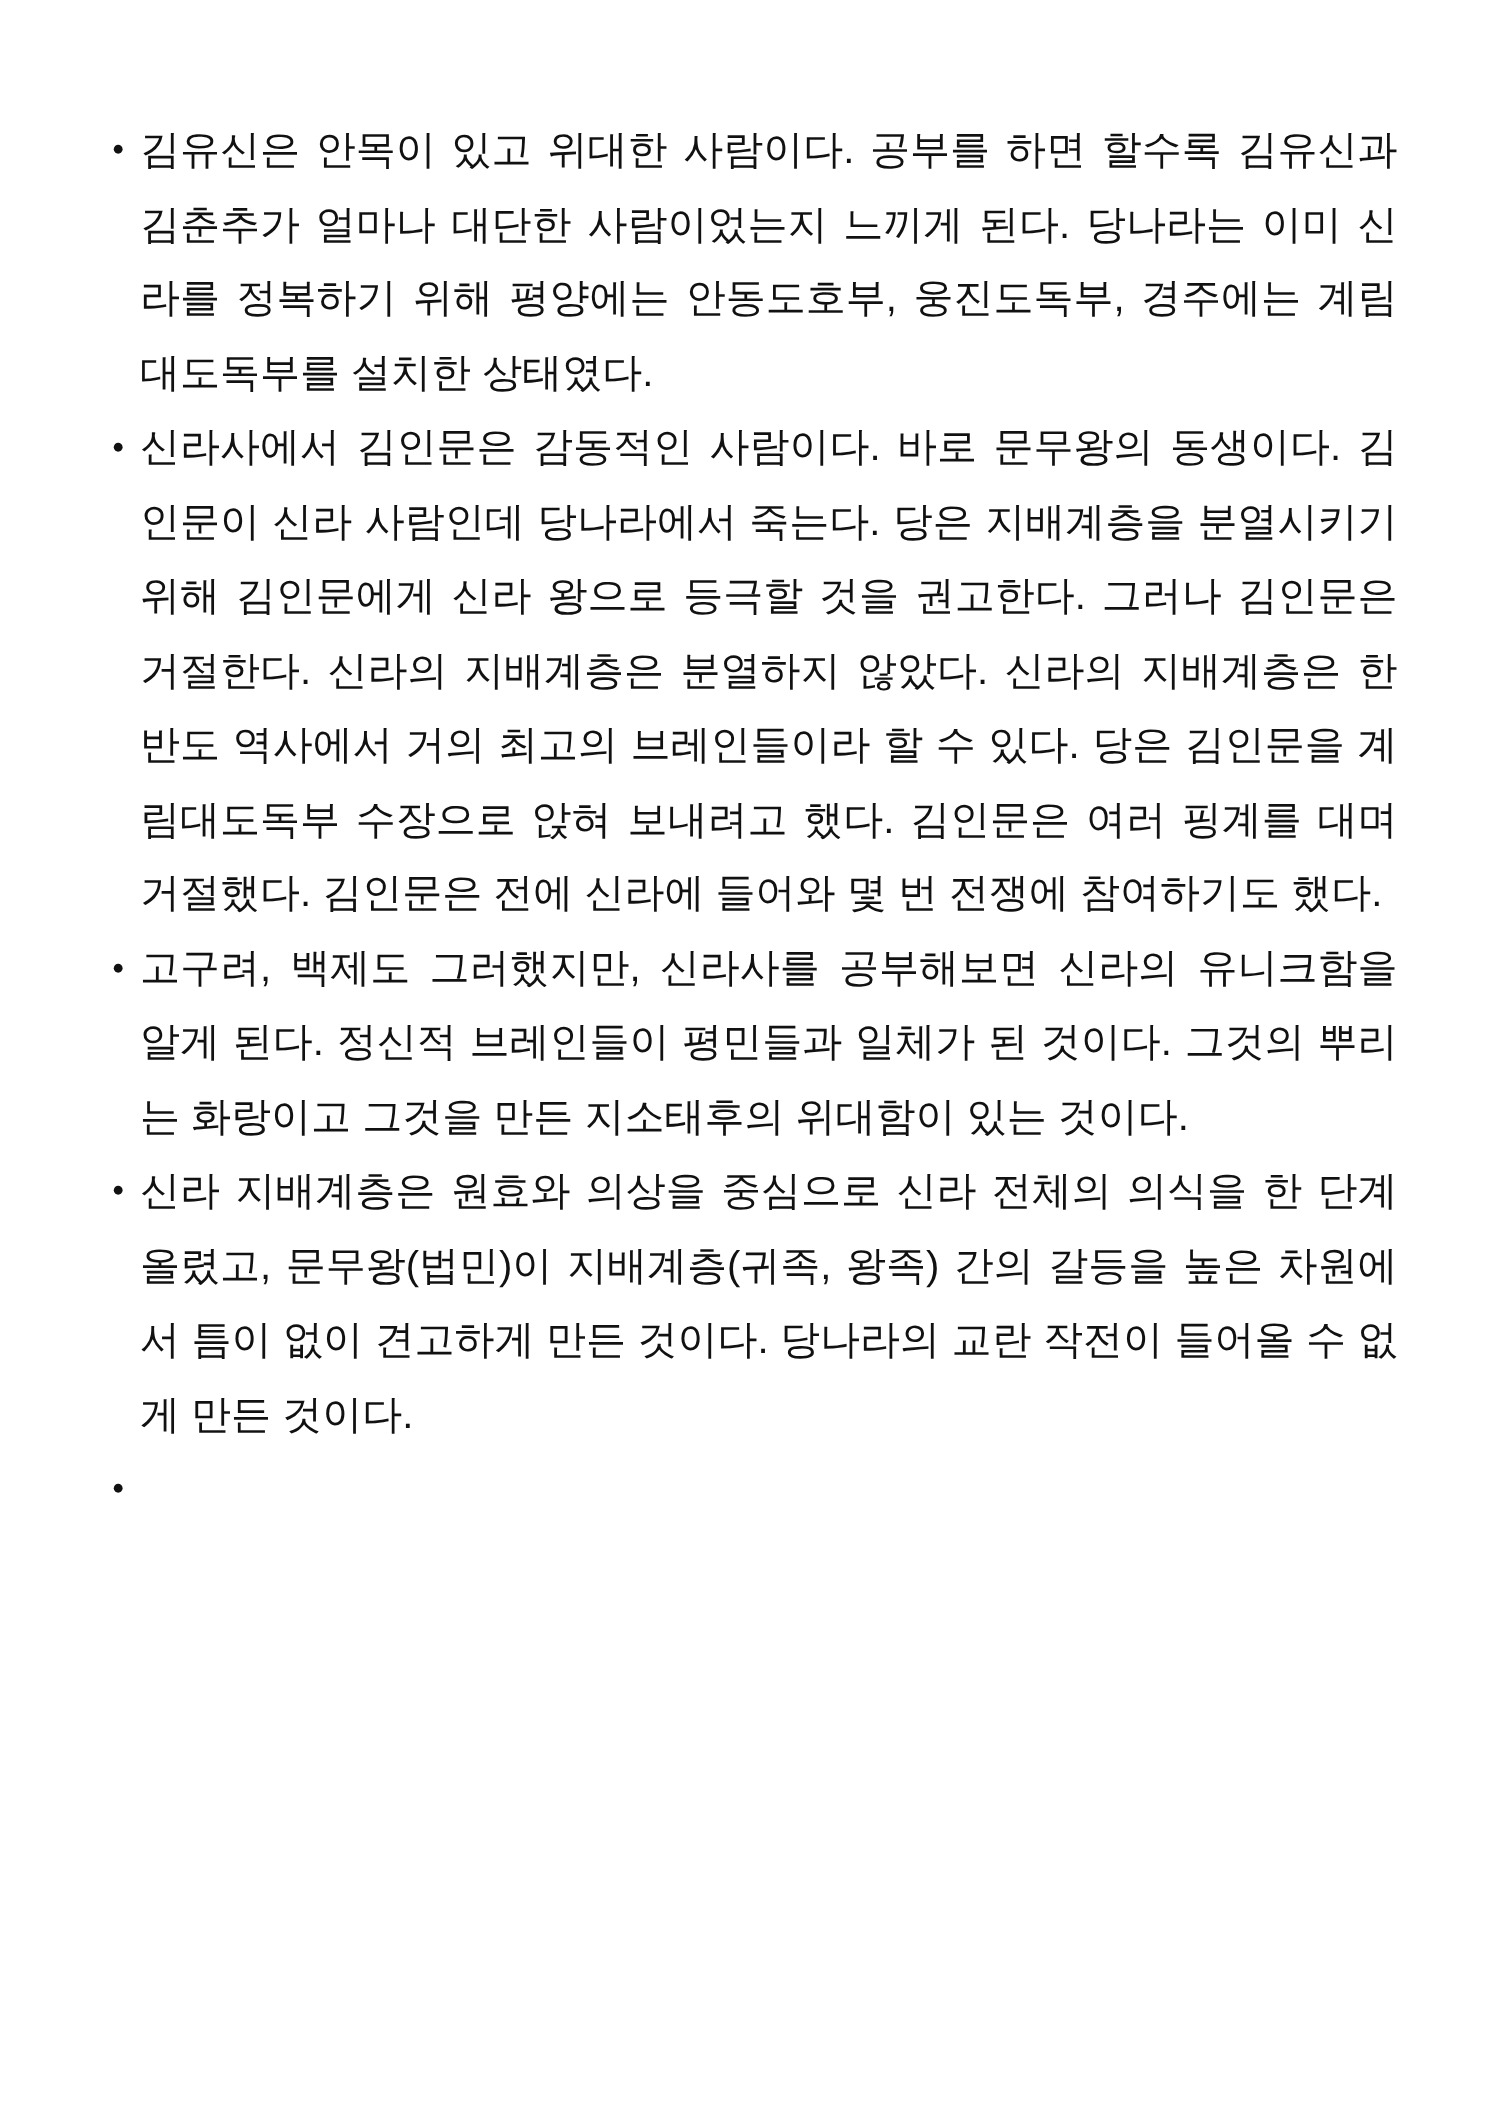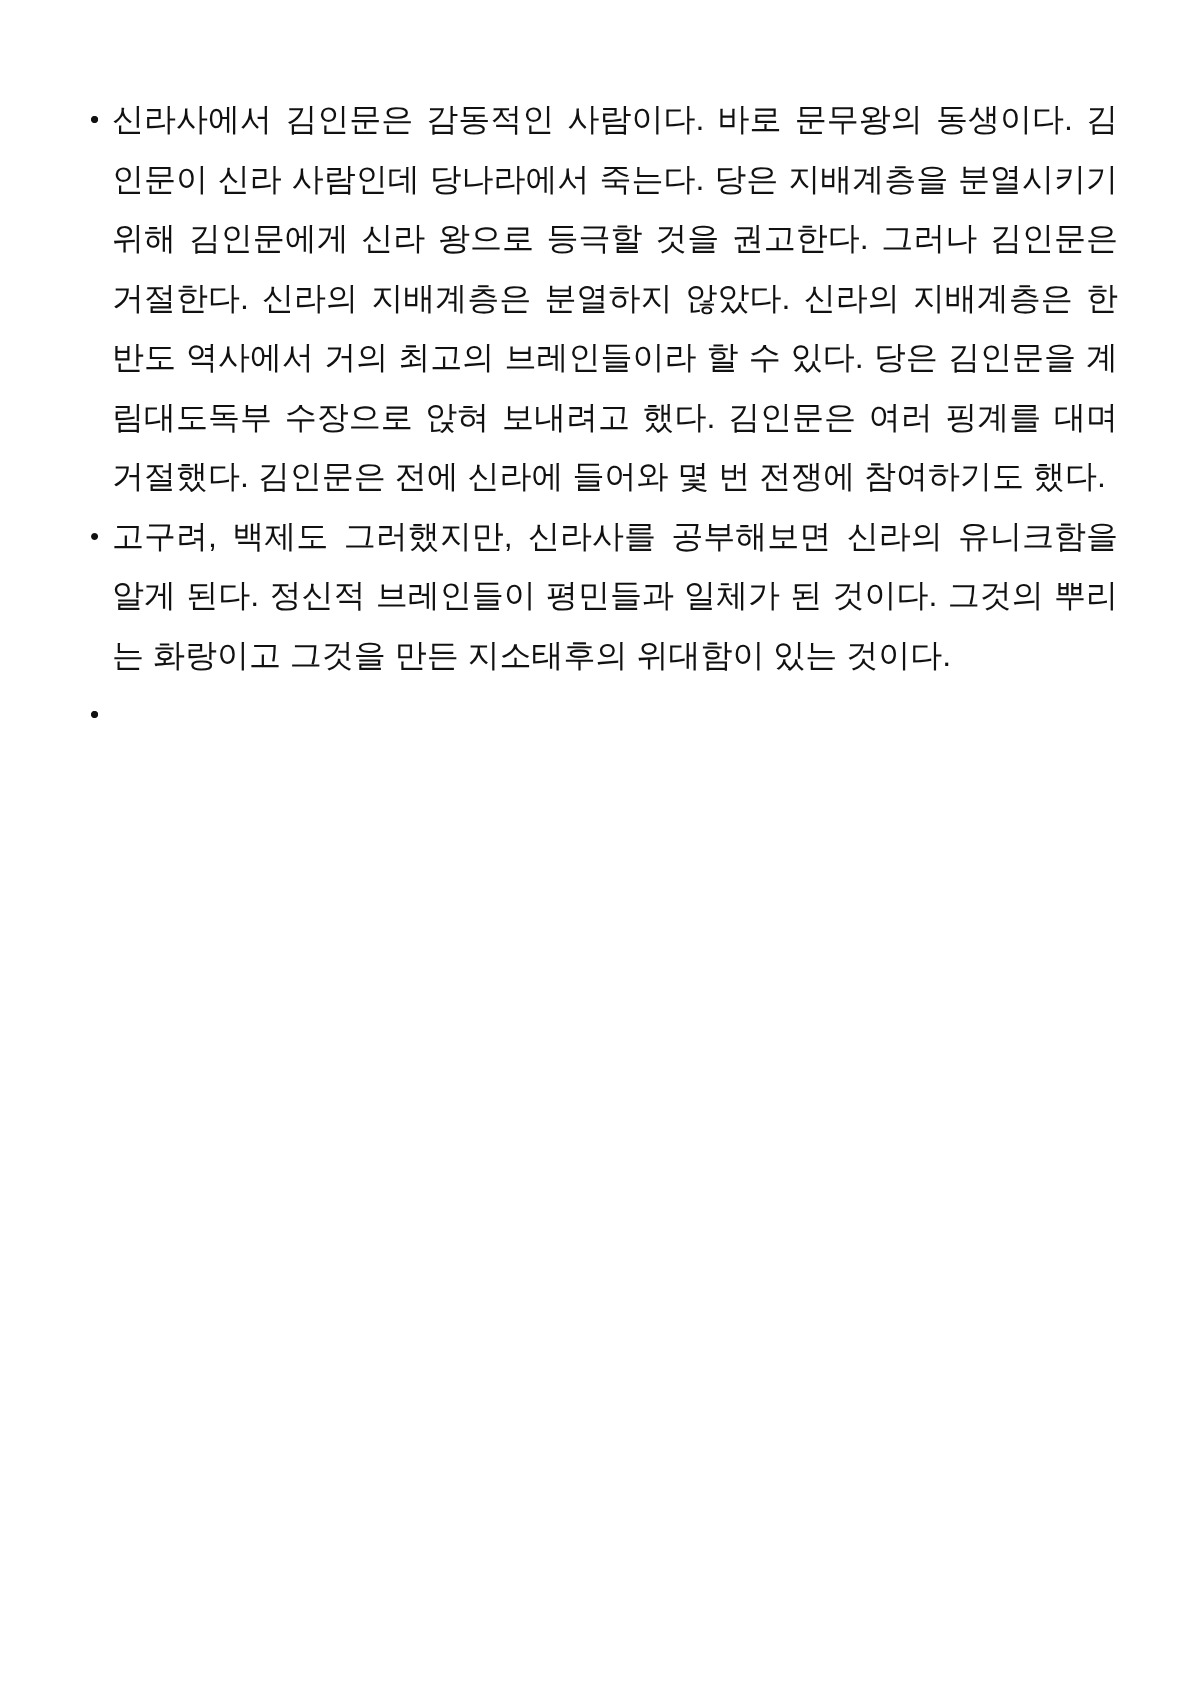--- a/index.html
+++ b/index.html
@@ -44,29 +44,31 @@
     color: #111111;
   }
 </style>
 </head>
 <body>
 
 <div class="doc">
   <ul class="bullet-list">
     <li>
       <span class="bullet">•</span>
+      <span>김유신은 안목이 있고 위대한 사람이다. 공부를 하면 할수록 김유신과 김춘추가 얼마나 대단한 사람이었는지 느끼게 된다. 당나라는 이미 신라를 정복하기 위해 평양에는 안동도호부, 웅진도독부, 경주에는 계림대도독부를 설치한 상태였다.</span>
     </li>
     <li>
       <span class="bullet">•</span>
       <span>신라사에서 김인문은 감동적인 사람이다. 바로 문무왕의 동생이다. 김인문이 신라 사람인데 당나라에서 죽는다. 당은 지배계층을 분열시키기 위해 김인문에게 신라 왕으로 등극할 것을 권고한다. 그러나 김인문은 거절한다. 신라의 지배계층은 분열하지 않았다. 신라의 지배계층은 한반도 역사에서 거의 최고의 브레인들이라 할 수 있다. 당은 김인문을 계림대도독부 수장으로 앉혀 보내려고 했다. 김인문은 여러 핑계를 대며 거절했다. 김인문은 전에 신라에 들어와 몇 번 전쟁에 참여하기도 했다.</span>
     </li>
     <li>
       <span class="bullet">•</span>
       <span>고구려, 백제도 그러했지만, 신라사를 공부해보면 신라의 유니크함을 알게 된다. 정신적 브레인들이 평민들과 일체가 된 것이다. 그것의 뿌리는 화랑이고 그것을 만든 지소태후의 위대함이 있는 것이다.</span>
     </li>
     <li>
       <span class="bullet">•</span>
+      <span>신라 지배계층은 원효와 의상을 중심으로 신라 전체의 의식을 한 단계 올렸고, 문무왕(법민)이 지배계층(귀족, 왕족) 간의 갈등을 높은 차원에서 틈이 없이 견고하게 만든 것이다. 당나라의 교란 작전이 들어올 수 없게 만든 것이다.</span>
     </li>
     <li>
       <span class="bullet">•</span>
     </li>
   </ul>
 </div>
 
 </body></html>

